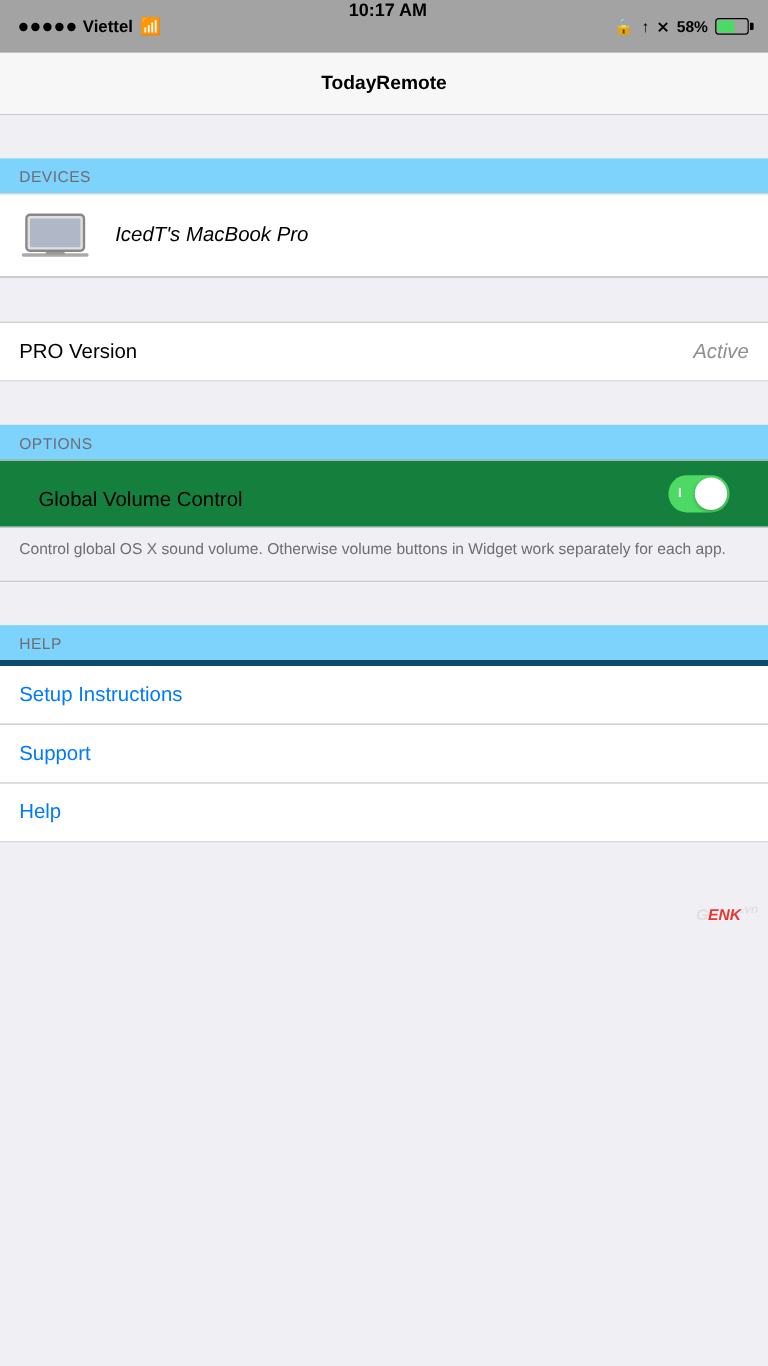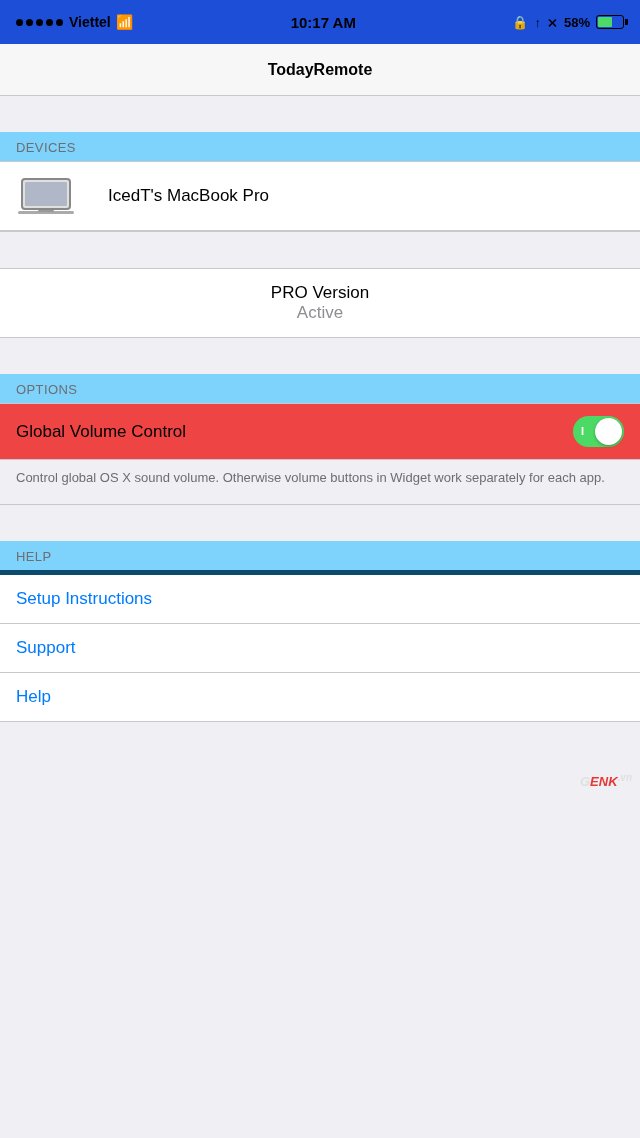--- a/index.html
+++ b/index.html
@@ -8,24 +8,23 @@
       width: 640px;
       min-height: 1138px;
       background: #efeff4;
       font-family: -apple-system, 'Helvetica Neue', Helvetica, Arial, sans-serif;
       color: #000;
       font-size: 17px;
     }
 
     
     .status-bar {
-      background: #1d4ed8;
+      background: #a3a3a3;
       height: 44px;
       display: flex;
-      align-items: center;
       justify-content: space-between;
       padding: 0 16px;
       font-size: 14px;
       font-weight: 600;
     }
     .status-left { display: flex; align-items: center; gap: 6px; }
     .status-dots { display: flex; gap: 3px; }
     .status-dot { width: 7px; height: 7px; background: #000; border-radius: 50%; }
     .status-center { font-size: 15px; font-weight: 600; }
     .status-right { display: flex; align-items: center; gap: 6px; font-size: 13px; }
@@ -86,22 +85,23 @@
       background: #fff;
       border-top: 1px solid #c8c8cd;
       border-bottom: 1px solid #c8c8cd;
     }
 
     
     .device-row {
       display: flex;
       align-items: center;
       padding: 12px 16px;
-      gap: 32px;
-      border-bottom: 1px solid #c8c8cd;
+      gap: 20px;
+      border-bottom: 1px solid #c8c8cd;
+      font-style: italic;
     }
     .laptop-icon {
       width: 60px;
       height: 44px;
       display: flex;
       align-items: center;
       justify-content: center;
     }
     .laptop-svg { width: 56px; height: 38px; }
     .device-name { font-size: 17px; color: #000; }
@@ -122,33 +122,32 @@
     
     .pro-row {
       background: #fff;
       border-top: 1px solid #c8c8cd;
       border-bottom: 1px solid #c8c8cd;
       display: flex;
       align-items: center;
       justify-content: space-between;
       padding: 14px 16px;
       margin-top: 0;
-      flex-direction: column;
     }
     .pro-label { font-size: 17px; font-weight: 400; color: #000; }
-    .pro-status { font-size: 17px; color: #8e8e93; }
+    .pro-status { font-size: 17px; color: #8e8e93; font-style: italic; }
 
     
     .toggle-row {
-      background: #ef4444;
-      border-top: 1px solid #c8c8cd;
-      display: flex;
-      align-items: center;
+      background: #15803d;
+      border-top: 1px solid #c8c8cd;
+      display: flex;
+      align-items: flex-end;
       justify-content: space-between;
-      padding: 12px 16px;
+      padding: 12px 32px;
     }
     .toggle-label { font-size: 17px; color: #000; }
 
     
     .toggle-switch {
       width: 51px;
       height: 31px;
       background: #4cd964;
       border-radius: 16px;
       position: relative;

